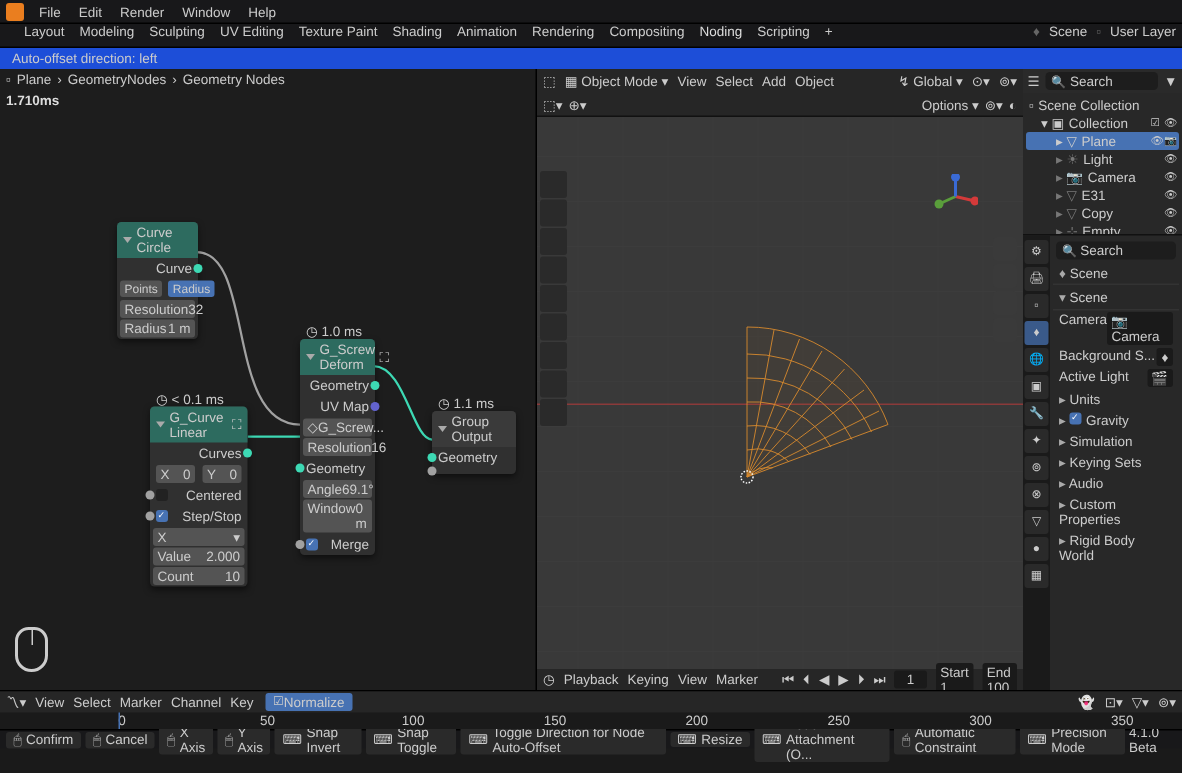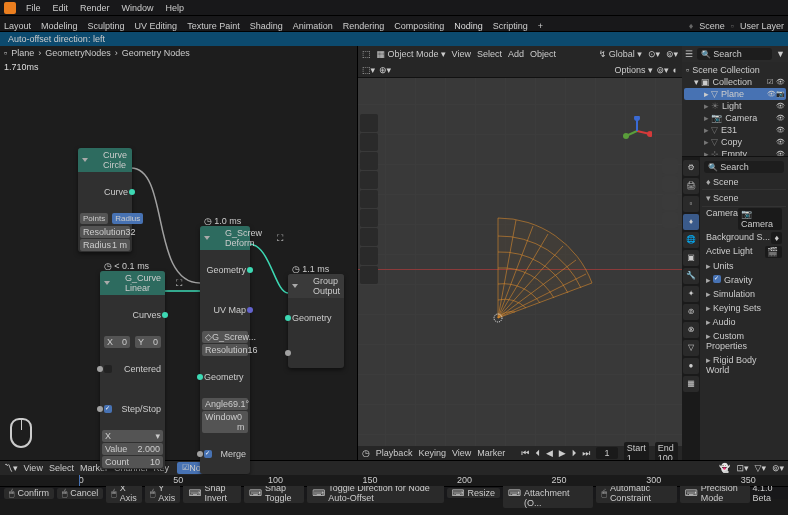--- a/index.html
+++ b/index.html
@@ -1,32 +1,32 @@
 <!DOCTYPE html>
 <html><head>
 <meta charset="utf-8">
 <style>
 *{box-sizing:border-box;margin:0;padding:0;font-family:sans-serif;font-size:9px;color:#ccc;user-select:none}
 body{background:#1a1a1a;width:788px;height:515px;overflow:hidden;position:relative}
 .topbar{background:#18181a;height:16px;display:flex;align-items:center;padding:0 4px;border-bottom:1px solid #000}
 .topbar span{padding:0 6px;cursor:pointer}
 .logo{width:12px;height:12px;background:#ea7e1f;border-radius:2px;margin-right:4px}
-.workspaces{background:#18181a;height:16px;display:flex;align-items:flex-end;padding:0 4px;border-bottom:1px solid #000;gap:10px;font-size:8px;color:#888}
+.workspaces{background:#18181a;height:16px;display:flex;align-items:flex-start;padding:0 16px;border-bottom:1px solid #000;gap:10px;font-size:8px;color:#888}
 .workspaces .active{color:#ddd}
 .rightws{position:absolute;right:4px;display:flex;gap:6px;align-items:center}
-.infobar{background:#0c4a6e;height:14px;color:#aaa;padding:0 8px;display:flex;align-items:center;font-size:8px}
+.infobar{background:#1d4ed8;height:14px;color:#aaa;padding:0 8px;display:flex;align-items:center;font-size:8px}
 .main{display:flex;height:414px}
 .nodes{width:358px;background:#1d1d1d;position:relative;border-right:1px solid #000}
 .breadcrumb{position:absolute;top:2px;left:4px;display:flex;align-items:center;gap:4px;font-size:8px;color:#aaa}
-.timing-main{position:absolute;top:16px;left:4px;font-size:9px;color:#ddd;font-weight:normal}
+.timing-main{position:absolute;top:16px;left:4px;font-size:9px;color:#ddd;font-weight:bold}
 .node{position:absolute;background:#303030;border-radius:3px;box-shadow:0 2px 4px rgba(0,0,0,.5)}
-.node-hdr{padding:2px 4px;border-radius:3px 3px 0 0;display:flex;align-items:center;gap:15px;font-size:8px}
+.node-hdr{padding:2px 4px;border-radius:3px 3px 0 0;display:flex;align-items:center;gap:3px;font-size:8px}
 .node-hdr.teal{background:#2d6b5f}
 .node-hdr.dark{background:#3a3a3a}
-.node-row{padding:15px 4px;display:flex;align-items:center;justify-content:space-between;font-size:8px;position:relative}
+.node-row{padding:2px 4px;display:flex;align-items:center;justify-content:space-between;font-size:8px;position:relative}
 .node-row.right{justify-content:flex-end}
 .socket{width:6px;height:6px;border-radius:50%;position:absolute}
 .socket.out{right:-3px}
 .socket.in{left:-3px}
 .socket.geo{background:#3dd9b4}
 .socket.val{background:#a1a1a1}
 .socket.vec{background:#6363ce}
 .field{background:#545454;border-radius:2px;padding:1px 3px;margin:1px 2px;display:flex;justify-content:space-between;font-size:8px}
 .field.blue{background:#4772b3}
 .timing{position:absolute;top:-10px;left:4px;font-size:7px;color:#777}

